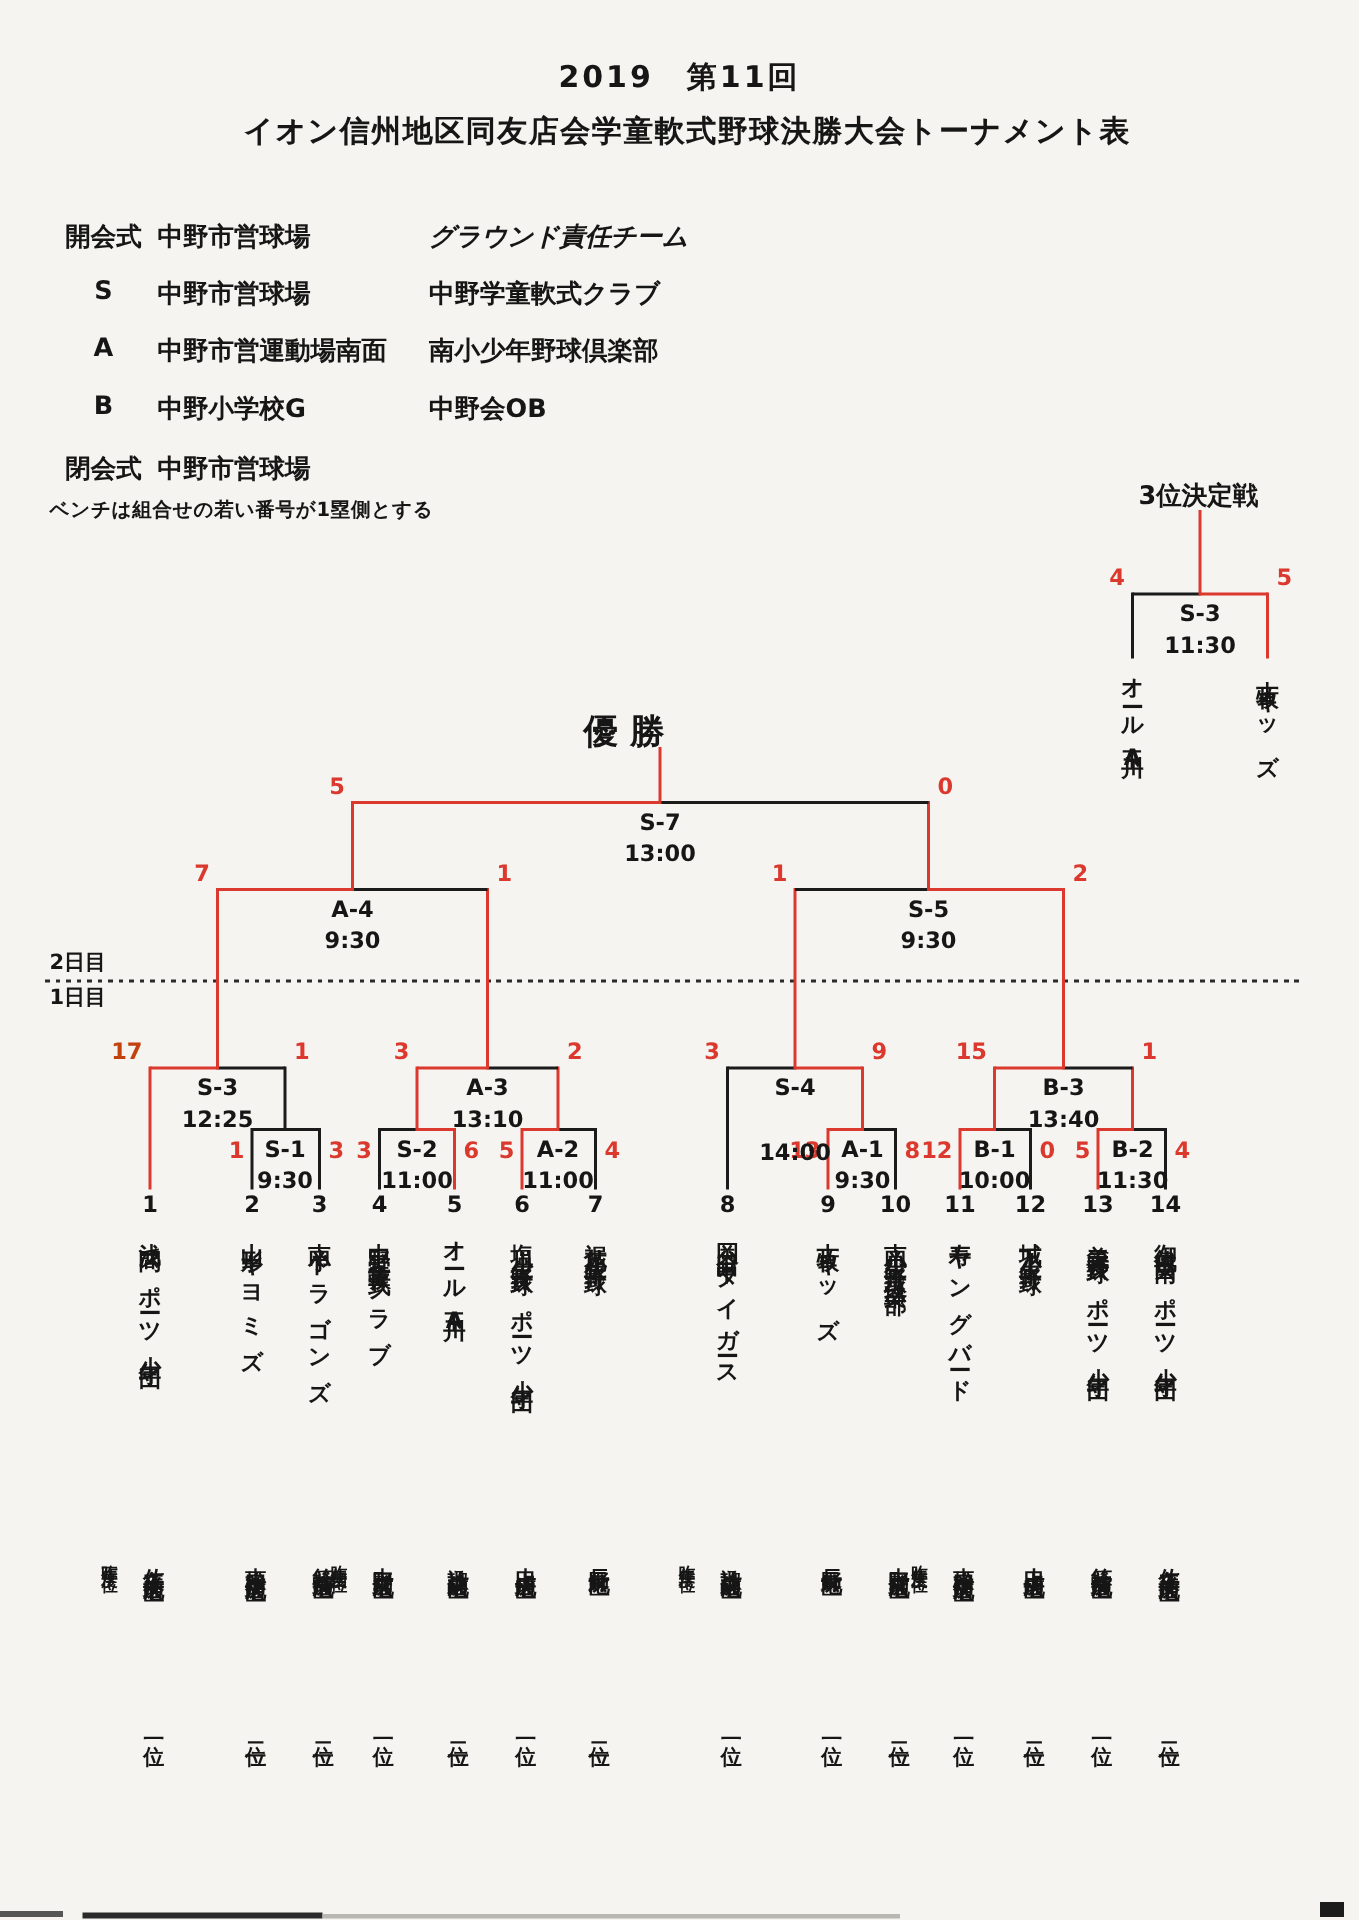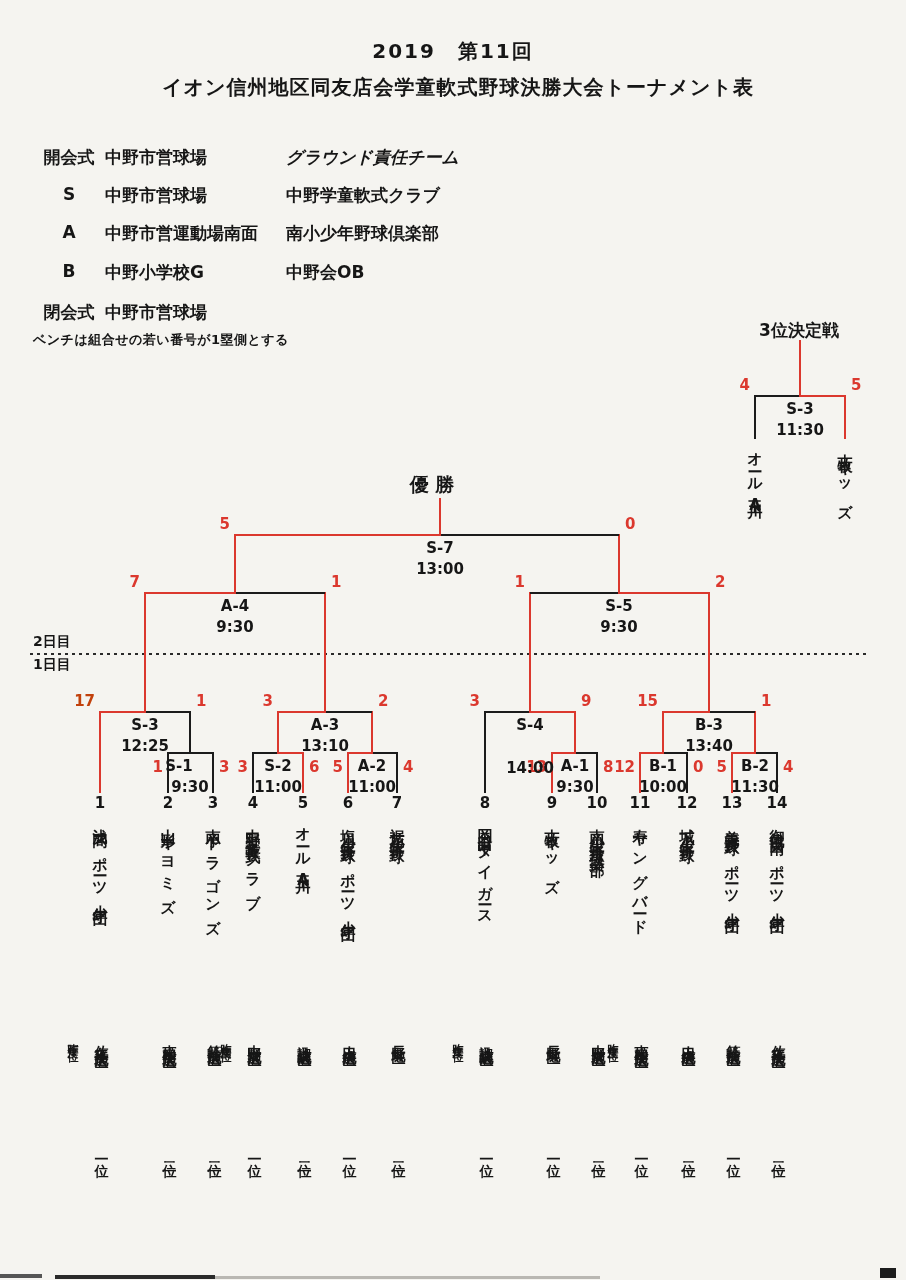--- a/index.html
+++ b/index.html
@@ -6,21 +6,21 @@
   .page{position:relative;width:906px;height:1280px;background:#f5f4f0;overflow:hidden;
         font-family:"DejaVu Sans",sans-serif;color:#161616;}
   .abs{position:absolute;}
   .ctr{transform:translateX(-50%);white-space:nowrap;}
   .title1{top:38px;left:453px;font-size:20px;font-weight:700;letter-spacing:2px;}
   .title2{top:74px;left:458px;font-size:20px;font-weight:700;letter-spacing:1px;}
   .info-label{font-size:17px;font-weight:700;width:70px;text-align:center;left:34px;}
   .info-venue{font-size:17px;font-weight:700;left:105px;white-space:nowrap;}
   .info-team{font-size:17px;font-weight:700;left:286px;white-space:nowrap;}
   .note{left:33px;top:331px;font-size:13px;font-weight:600;letter-spacing:.5px;}
-  .champion{left:432px;top:472px;font-size:19px;font-weight:700;text-align:right;}
+  .champion{left:416px;top:472px;font-size:23px;font-weight:700;text-align:right;}
   .third-title{left:799px;top:319px;font-size:17px;font-weight:700;}
   .dayline{left:30px;top:653px;width:840px;height:2px;
            background:repeating-linear-gradient(90deg,#2a2a2a 0 3px,transparent 3px 7px);}
   .day2{left:33px;top:633px;font-size:14px;font-weight:700;}
   .day1{left:33px;top:656px;font-size:14px;font-weight:700;}
   .ln{position:absolute;}
   .mlabel{font-size:15px;font-weight:700;white-space:nowrap;}
   .mtime{font-size:15px;font-weight:700;white-space:nowrap;}
   .score{font-size:15px;font-weight:700;white-space:nowrap;}
   .tnum{font-size:15px;font-weight:600;width:30px;text-align:center;}
@@ -64,21 +64,21 @@
     <div class="abs info-label" style="top: 261px;">B</div>
     <div class="abs info-venue" style="top: 261px;">中野小学校G</div>
     <div class="abs info-team" style="top: 261px;">中野会OB</div>
     <div class="abs info-label" style="top: 301px;">閉会式</div>
     <div class="abs info-venue" style="top: 301px;">中野市営球場</div>
     <div class="ln" style="left: 168px; top: 752px; width: 22px; height: 2px; background: rgb(27, 27, 27);"></div>
     <div class="ln" style="left: 190px; top: 752px; width: 23px; height: 2px; background: rgb(27, 27, 27);"></div>
     <div class="ln" style="left: 189px; top: 711px; width: 2px; height: 43px; background: rgb(27, 27, 27);"></div>
     <div class="ln" style="left: 167px; top: 752px; width: 2px; height: 41px; background: rgb(27, 27, 27);"></div>
     <div class="ln" style="left: 212px; top: 752px; width: 2px; height: 41px; background: rgb(27, 27, 27);"></div>
-    <div class="abs ctr mlabel" style="left: 179px; top: 757px;">S-1</div>
+    <div class="abs ctr mlabel" style="left: 190px; top: 757px;">S-1</div>
     <div class="abs ctr mtime" style="left: 190px; top: 778px;">9:30</div>
     <div class="abs score" style="right: 743px; top: 758px; color: rgb(219, 56, 46);">1</div>
     <div class="abs score" style="left: 219px; top: 758px; color: rgb(219, 56, 46);">3</div>
     <div class="ln" style="left: 253px; top: 752px; width: 25px; height: 2px; background: rgb(27, 27, 27);"></div>
     <div class="ln" style="left: 278px; top: 752px; width: 25px; height: 2px; background: rgb(219, 56, 46);"></div>
     <div class="ln" style="left: 277px; top: 711px; width: 2px; height: 43px; background: rgb(219, 56, 46);"></div>
     <div class="ln" style="left: 252px; top: 752px; width: 2px; height: 41px; background: rgb(27, 27, 27);"></div>
     <div class="ln" style="left: 302px; top: 752px; width: 2px; height: 41px; background: rgb(219, 56, 46);"></div>
     <div class="abs ctr mlabel" style="left: 278px; top: 757px;">S-2</div>
     <div class="abs ctr mtime" style="left: 278px; top: 778px;">11:00</div>

